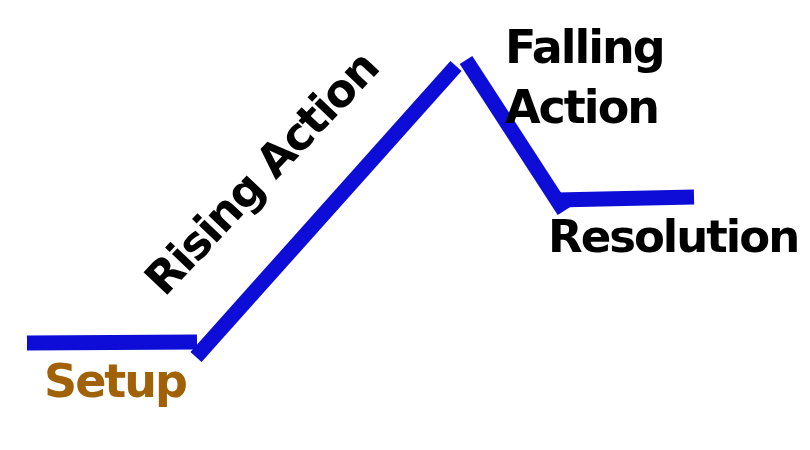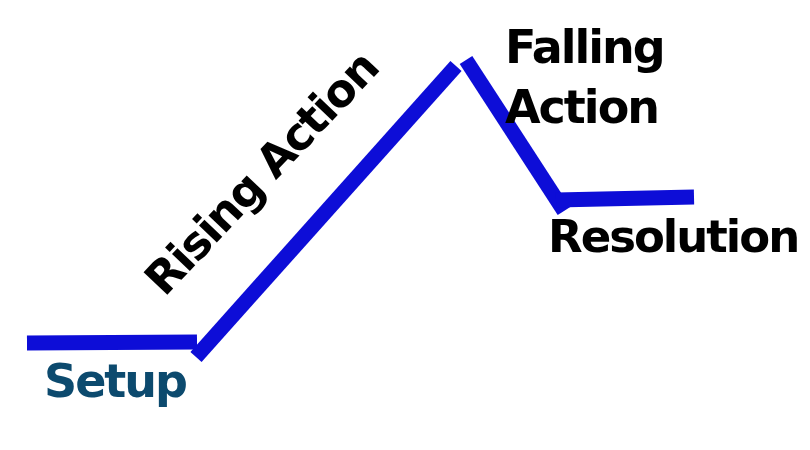--- a/index.html
+++ b/index.html
@@ -62,21 +62,21 @@
 <body>
 
 <div class="canvas" style="background: rgb(255, 255, 255);">
   <svg class="diagram-svg" id="diagram-svg" width="810" height="450" viewBox="0 0 810 450">
       <line x1="27" y1="343" x2="197" y2="342" stroke="#0d0dd7" stroke-width="15" stroke-linecap="butt"></line>
       <line x1="196" y1="357" x2="456" y2="66" stroke="#0d0dd7" stroke-width="15" stroke-linecap="butt"></line>
       <line x1="466" y1="60" x2="564" y2="211" stroke="#0d0dd7" stroke-width="15" stroke-linecap="butt"></line>
       <line x1="556" y1="200" x2="694" y2="197" stroke="#0d0dd7" stroke-width="15" stroke-linecap="butt"></line>
     </svg>
 
-  <div class="label label-setup" style="color: #0c4a6e;">Setup</div>
+  <div class="label label-setup" style="color: #a16207;">Setup</div>
 
   <div class="label label-rising" style="color: rgb(0, 0, 0);">Rising Action</div>
 
   <div class="label label-resolution" style="color: rgb(0, 0, 0);">Resolution</div>
 
   <div class="label label-falling" style="color: rgb(0, 0, 0);">Falling
 Action</div>
 </div>
 
 </body></html>

